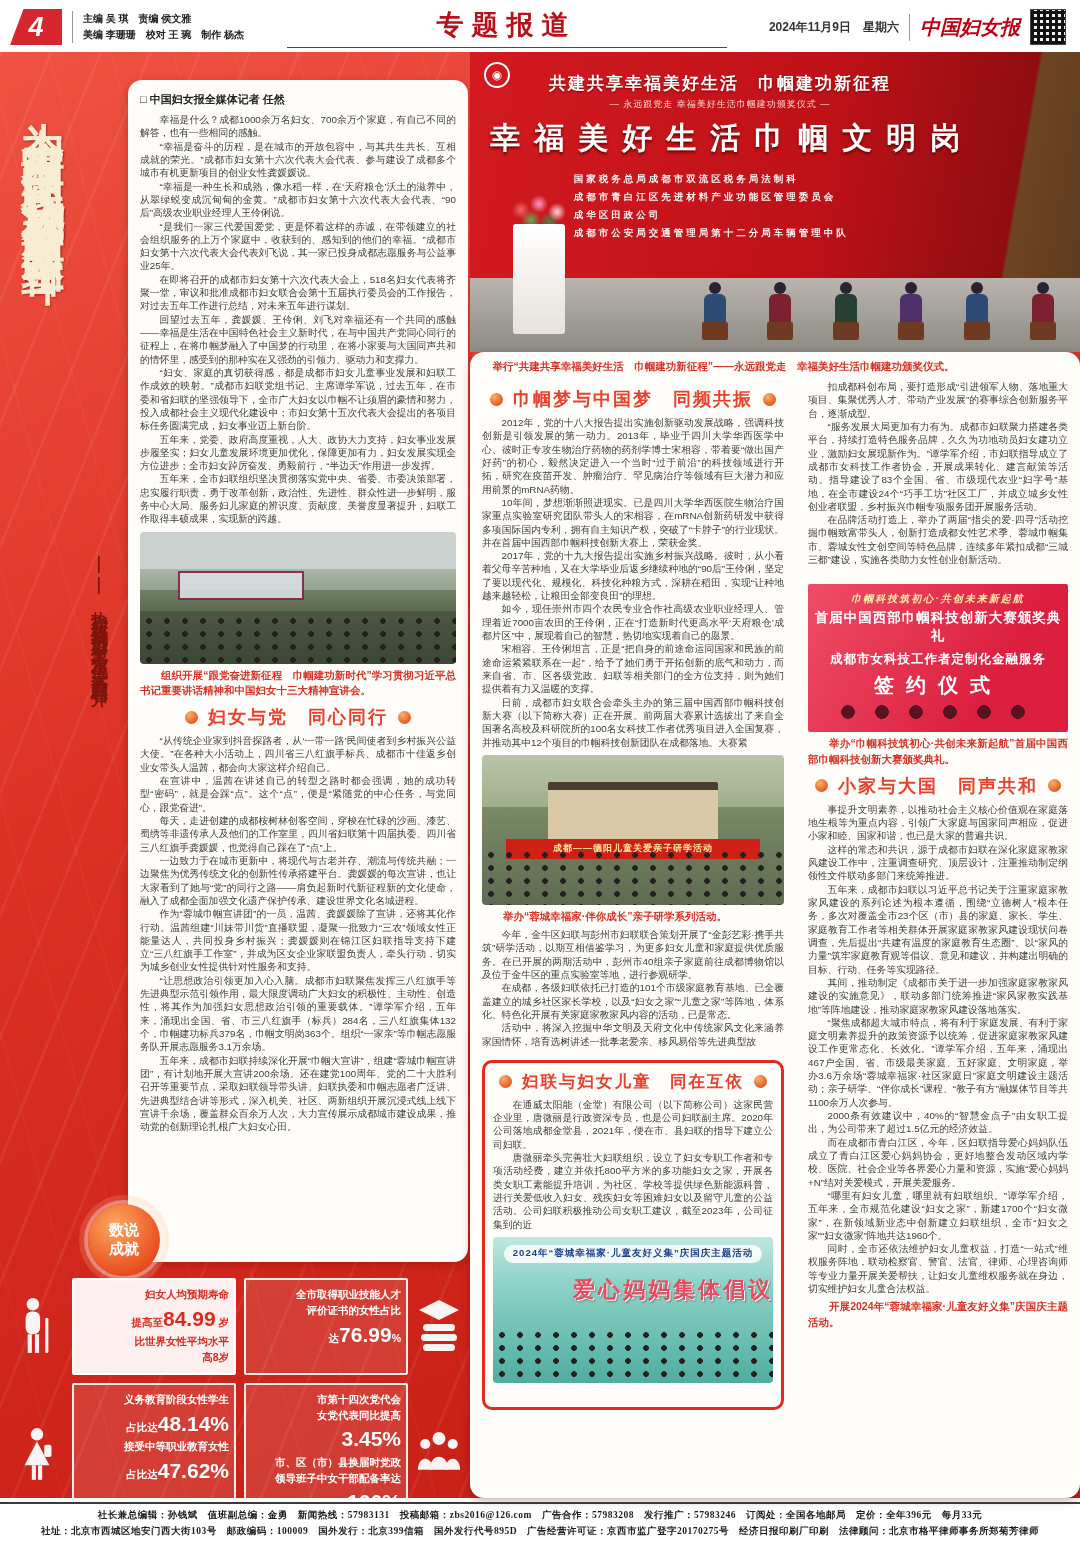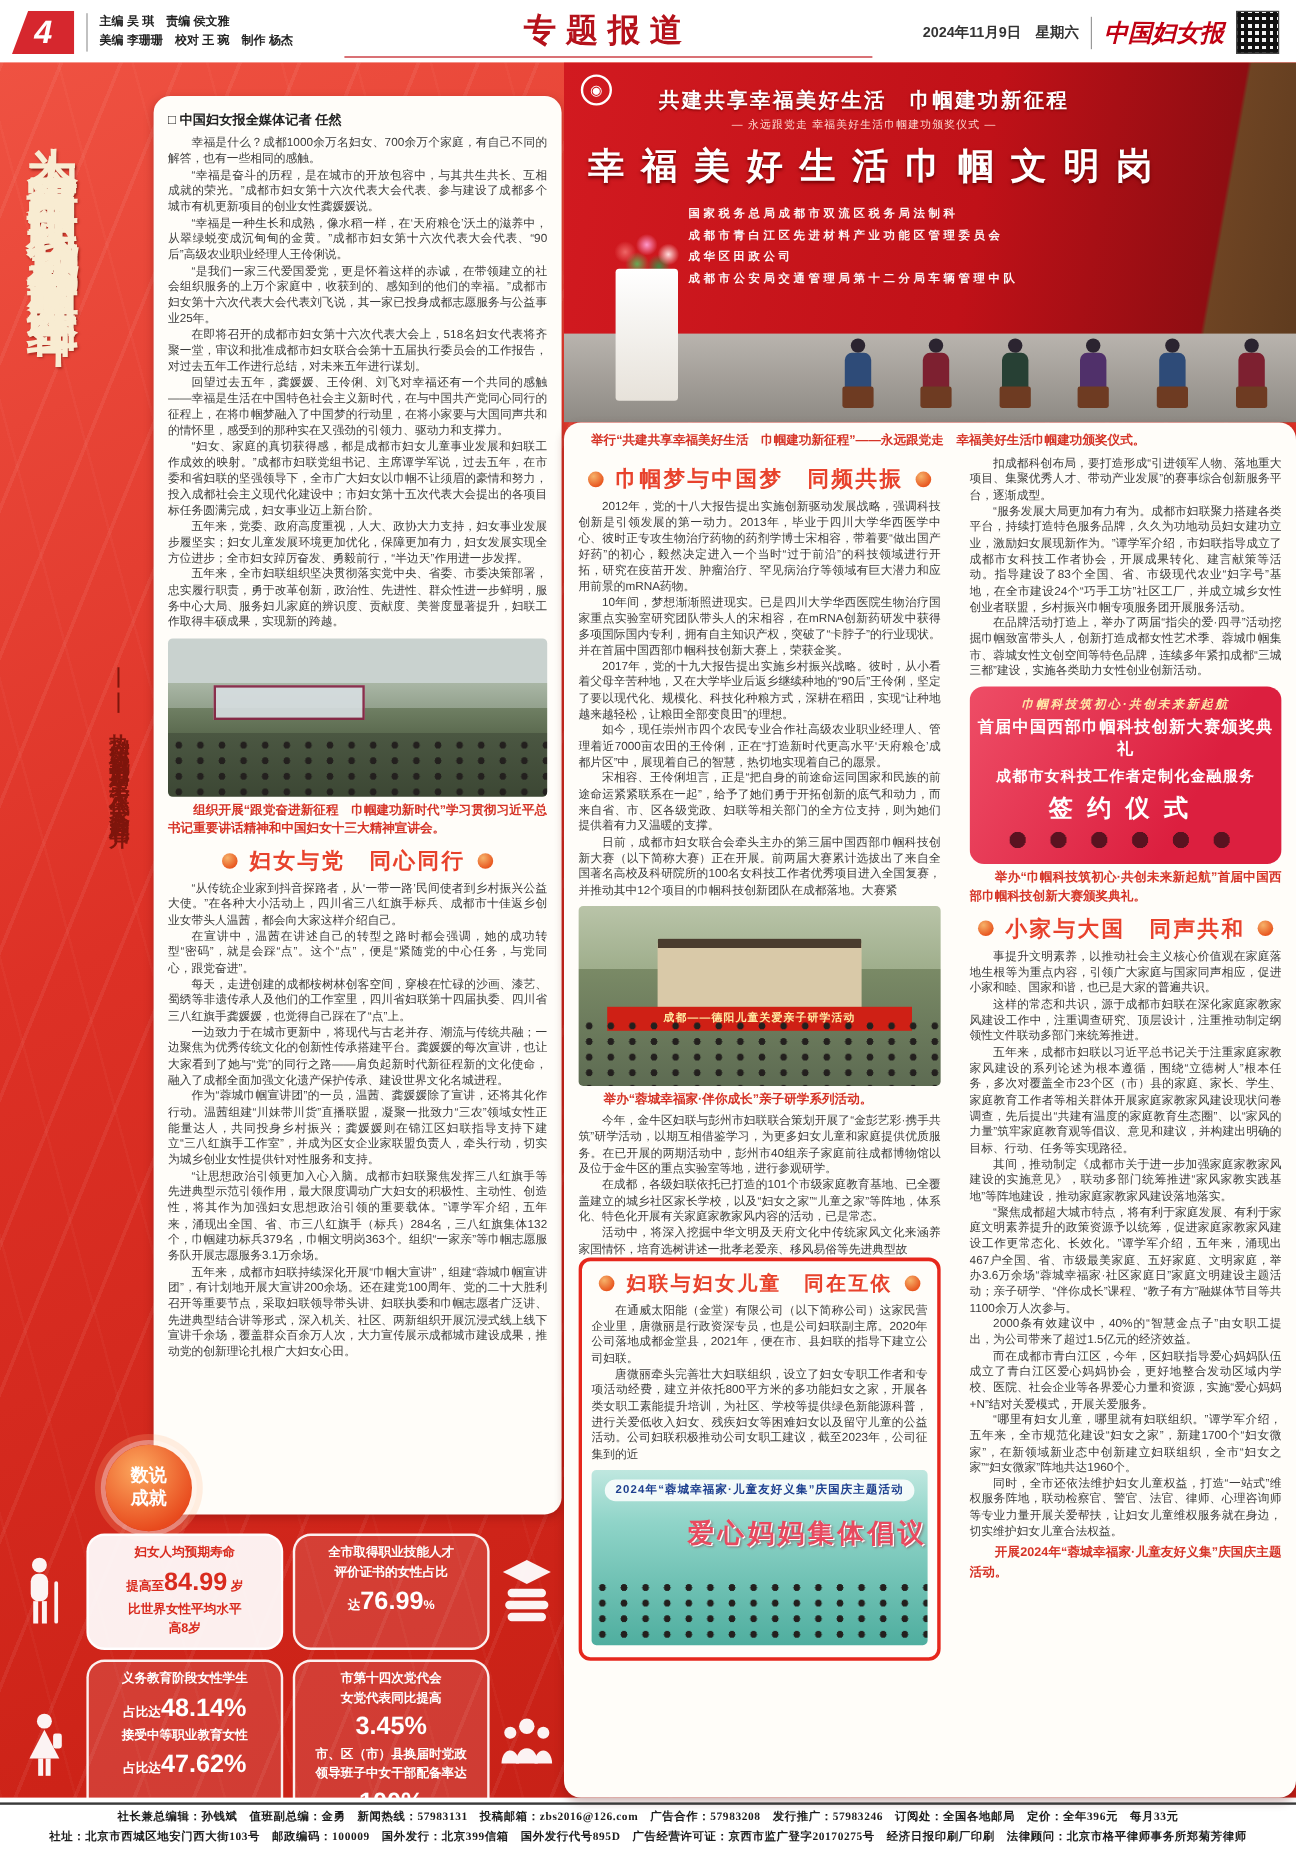--- a/index.html
+++ b/index.html
@@ -88,58 +88,58 @@
   .person.c3 .bodyp{background:#274034}.person.c4 .bodyp{background:#50306a}
 
   
   #card-main{left:470px;top:352px;width:610px;height:1146px;padding:6px 12px 10px;overflow:hidden}
   #cap-top{font-size:10.5px;font-weight:800;color:#d63427;margin:2px 0 6px;text-indent:1em}
   #cols{display:flex;gap:24px;height:1100px}
   #colA{width:302px;flex:0 0 auto;overflow:hidden}
   #colB{flex:1;overflow:hidden}
 
   
-  .award{position:relative;width:100%;height:148px;border-radius:12px;overflow:hidden;margin-top:6px;
+  .award{position:relative;width:100%;height:148px;border-radius:2px;overflow:hidden;margin-top:18px;
     background:linear-gradient(120deg,#ee4d66,#dc1f3f 70%);text-align:center;color:#fff}
   .aw1{margin-top:8px;font-size:10px;color:#ffe9a8;font-style:italic;letter-spacing:2px;font-weight:700}
   .aw2{margin-top:3px;font-size:13.5px;font-weight:900;letter-spacing:1px}
   .aw3{margin-top:6px;font-size:12.5px;font-weight:800;letter-spacing:1px}
   .aw4{margin-top:4px;font-size:20px;font-weight:900;letter-spacing:12px}
   .aw-people{position:absolute;left:10%;bottom:0;width:80%;height:30px;
     background:radial-gradient(circle 7px at 14px 10px,#5a1220 95%,transparent) 0 0/34px 30px repeat-x}
 
   
   #ph-study{height:150px;margin-top:6px;
     background:linear-gradient(#b9c4a8 0%,#9fae8c 35%,#7a8a66 35%,#5d6b52 100%)}
   #ph-study .bld{position:absolute;left:22%;top:18%;width:56%;height:46%;background:#d9c9a8;
                  border-top:8px solid #4a3c2e;border-radius:2px}
   #ph-study .banner{position:absolute;left:8%;top:56%;width:84%;height:20px;background:#cf2015;
     color:#ffe9a0;font-size:9px;font-weight:800;display:flex;align-items:center;justify-content:center;letter-spacing:1px}
 
   
-  .redbox{border:3px solid #e6271c;border-radius:10px;padding:8px 8px 10px;margin-top:0}
+  .redbox{border:3px solid #e6271c;border-radius:10px;padding:8px 8px 24px;margin-top:12px}
   #ph-children{height:146px;margin-top:6px;
     background:linear-gradient(#bfe7df 0%,#8fd4c8 30%,#4fae9f 100%)}
   #ph-children .strip{position:absolute;left:4%;top:8px;width:92%;height:18px;border-radius:9px;
     background:rgba(255,255,255,.85);color:#1d3f8f;font-size:9.5px;font-weight:900;
     display:flex;align-items:center;justify-content:center;letter-spacing:1px}
   #ph-children .bigt{position:absolute;left:0;top:38px;width:100%;text-align:right;
     font-size:22px;font-weight:900;color:#e84a5f;letter-spacing:3px;
     text-shadow:1px 1px 0 #fff,2px 2px 2px rgba(120,0,20,.4)}
 
   
   #badge{left:88px;top:1204px;width:72px;height:72px;border-radius:50%;
     background:radial-gradient(circle at 38% 30%,#fca95f,#e84a1d 75%);
     display:flex;align-items:center;justify-content:center;text-align:center;
     color:#fff;font-weight:900;font-size:15px;line-height:1.25;
     box-shadow:0 0 0 4px rgba(255,255,255,.35),0 0 0 9px rgba(255,180,130,.22)}
   #badge span{width:34px}
   #stats{left:14px;top:1278px;width:452px;height:218px;display:grid;
          grid-template-columns:50px 1fr 1fr 50px;grid-template-rows:1fr 1fr;gap:8px 8px;align-items:center}
-  .statbox{border:2px solid rgba(255,255,255,.92);border-radius:15px;padding:7px 5px;text-align:center;
+  .statbox{border:2px solid rgba(255,255,255,.92);border-radius:2px;padding:7px 5px;text-align:right;
            color:#fff;background:rgba(255,255,255,.12);font-size:10.5px;font-weight:800;line-height:1.5;height:100%}
   .statbox .num{font-size:21px;font-weight:900;letter-spacing:0}
   .statbox.light{background:rgba(255,255,255,.93);color:#d92b1e}
   .sicon{width:46px;height:60px;display:flex;align-items:center;justify-content:center}
   .sicon svg{width:44px;height:58px;fill:#fff;opacity:.95}
 
   
   #footer{left:0;top:1502px;width:1080px;border-top:2px solid #3a3a3a;padding:3px 16px 0}
   .fline{font-size:9.5px;color:#1c1c1c;text-align:center;letter-spacing:.5px;line-height:1.7;
          font-family:"Liberation Serif",serif;font-weight:700}

